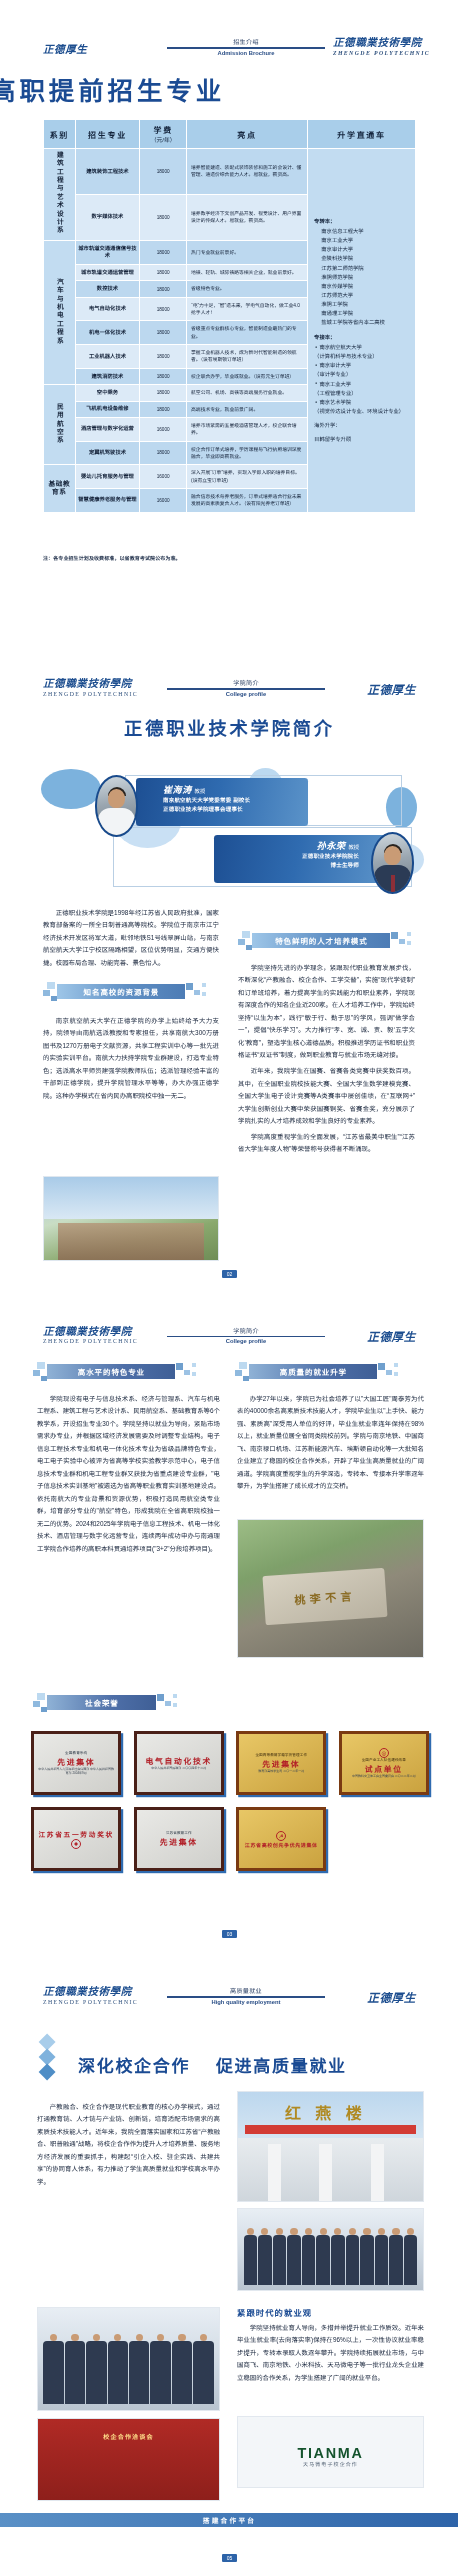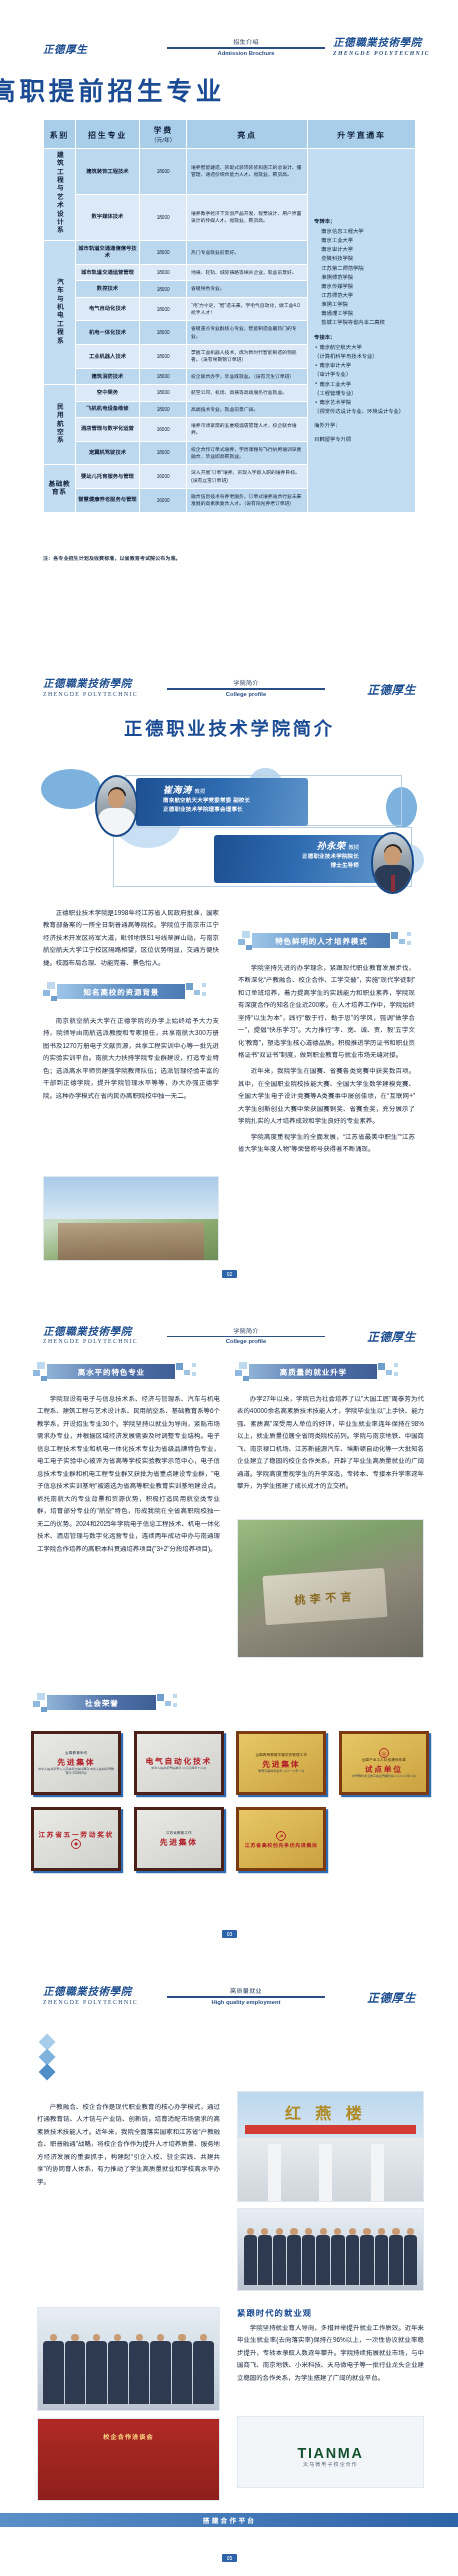--- a/index.html
+++ b/index.html
@@ -699,20 +699,25 @@
     </div>
     <div class="rh-right">正德厚生</div>
   </div>
 
   <div class="diamonds" style="top:84px;">
     <i class="d1"></i>
       <i class="d2"></i>
       <i class="d3"></i>
   </div>
 
+  <div class="p4-title" style="top:100px;">
+    <span>深化校企合作</span>
+    &nbsp;&nbsp;
+    <span>促进高质量就业</span>
+  </div>
 
   <div class="coltext" style="left:37px; top:149px; width:183px;">
     <p>产教融合、校企合作是现代职业教育的核心办学模式，通过打通教育链、人才链与产业链、创新链，培育适配市场需求的高素质技术技能人才。近年来，我院全面落实国家和江苏省“产教融合、职普融通”战略，将校企合作作为提升人才培养质量、服务地方经济发展的重要抓手，构建起“引企入校、驻企实践、共建共享”的协同育人体系，有力推动了学生高质量就业和学校高水平办学。</p>
   </div>
 
   <div class="photo ph-build" style="left:237px; top:139px; width:187px; height:111px;">
     <div class="gold">红燕楼</div>
     <div class="roof"></div>
     <div class="col" style="left:16%"></div>
     <div class="col" style="left:44%"></div>

